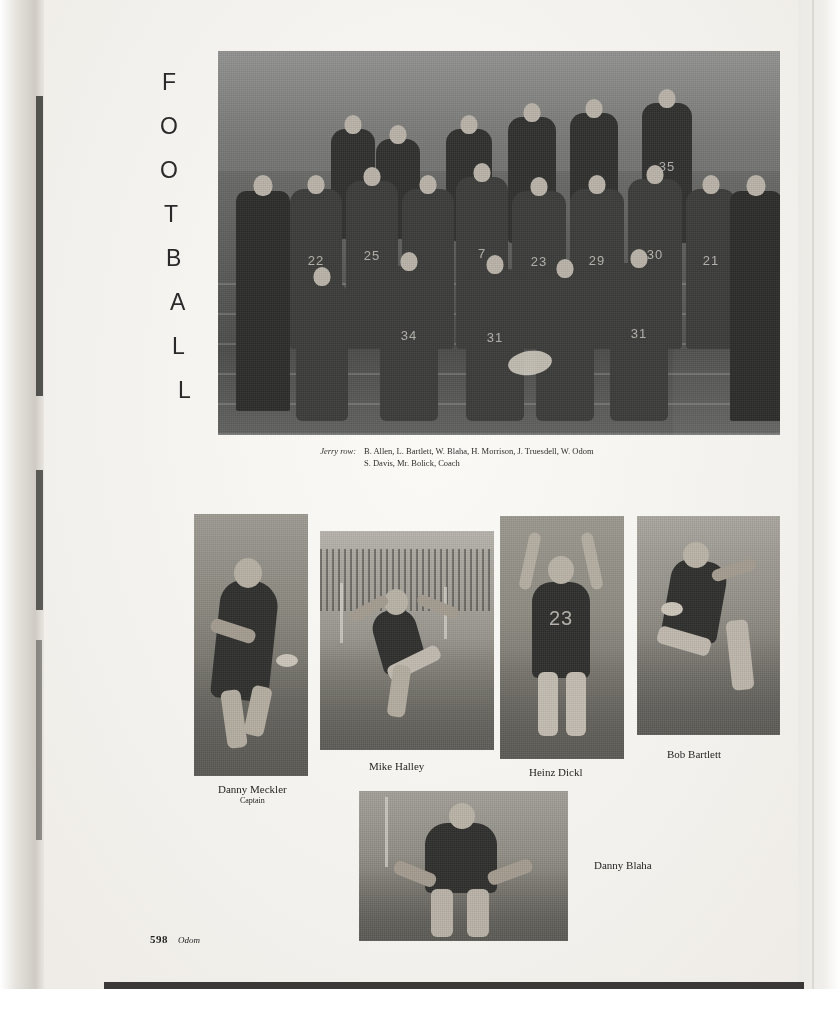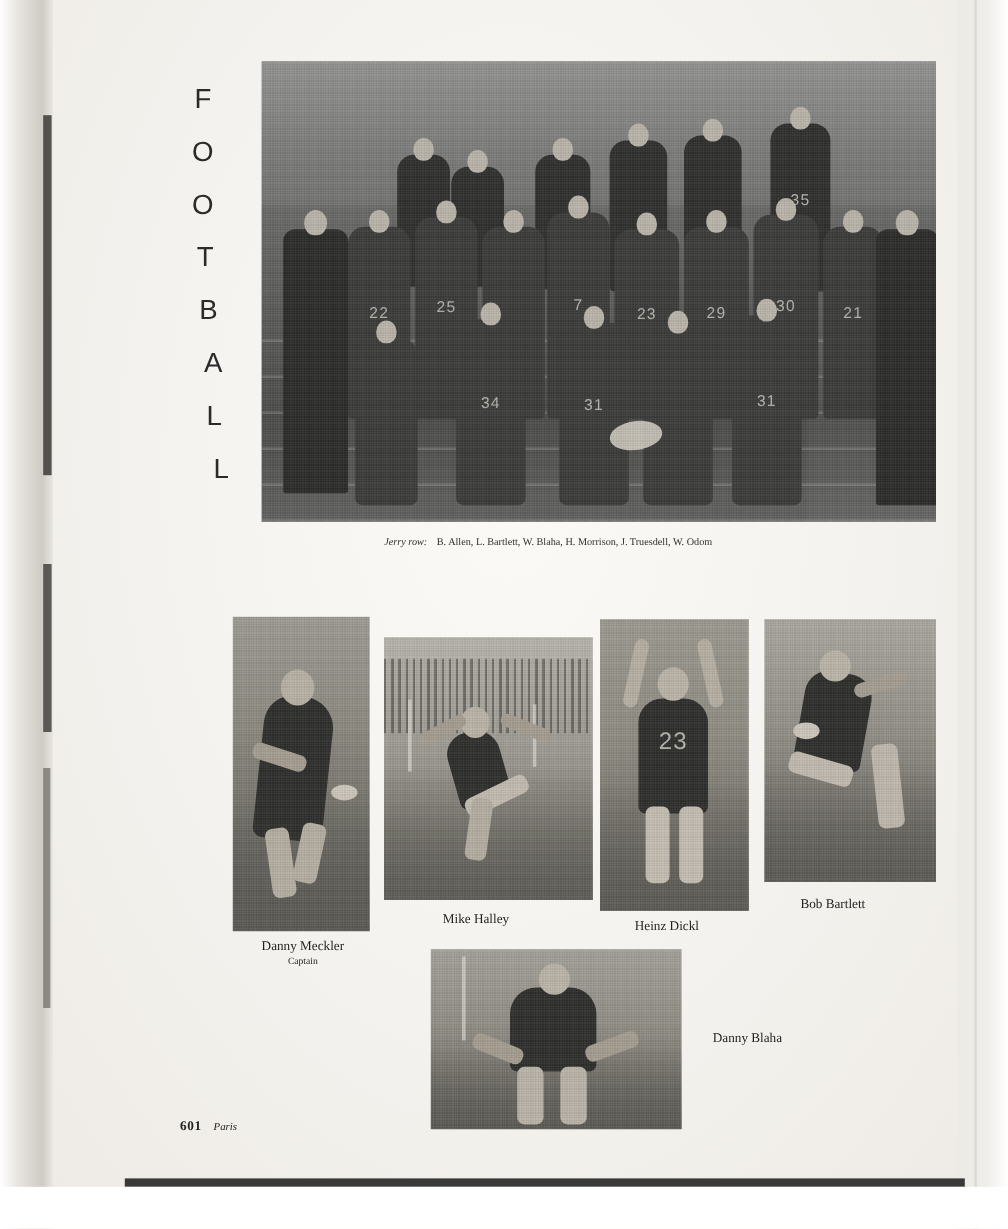--- a/index.html
+++ b/index.html
@@ -385,20 +385,23 @@
         <span class="num">31</span>
     </div>
 
     <div style="position:absolute;left:290px;top:300px;width:44px;height:24px;background:#cfcabf;border-radius:50%/50%;transform:rotate(-8deg);opacity:.9;"></div>
     <div class="grain"></div>
   </div>
 
   <div id="captions">
     <span class="row">
       <span class="lab">Jerry row:</span><span>B. Allen, L. Bartlett, W. Blaha, H. Morrison, J. Truesdell, W. Odom</span>
+    </span>
+    <span class="row">
+      <span class="cont"></span><span>S. Davis, Mr. Bolick, Coach</span>
     </span>
   </div>
 
   <div class="photo" id="photo-meckler">
     <div class="ground" style="height:120px;"></div>
     <div class="figure" style="left:22px;top:66px;width:58px;height:120px;border-radius:24px 26px 8px 8px;transform:rotate(6deg);"></div>
     <div class="limb" style="left:40px;top:44px;width:28px;height:30px;border-radius:50%;background:#b7b0a4;"></div>
     <div class="limb" style="left:16px;top:110px;width:46px;height:14px;transform:rotate(18deg);"></div>
     <div class="limb" style="left:30px;top:176px;width:20px;height:58px;transform:rotate(-8deg);background:#b4ada1;"></div>
     <div class="limb" style="left:54px;top:172px;width:20px;height:50px;transform:rotate(12deg);background:#b4ada1;"></div>
@@ -467,18 +470,18 @@
     <span>Heinz Dickl</span>
   </div>
   <div class="pcap" style="left:667px; top:748px;">
     <span>Bob Bartlett</span>
   </div>
   <div class="pcap" style="left:594px; top:859px;">
     <span>Danny Blaha</span>
   </div>
 
   <div id="folio">
-    <span class="pnum">601</span><span class="pname">Paris</span>
+    <span class="pnum">598</span><span class="pname">Odom</span>
   </div>
 
   <div id="bottom-bar"></div>
   <div id="bottom-white"></div>
 </div>
 
 </body></html>

